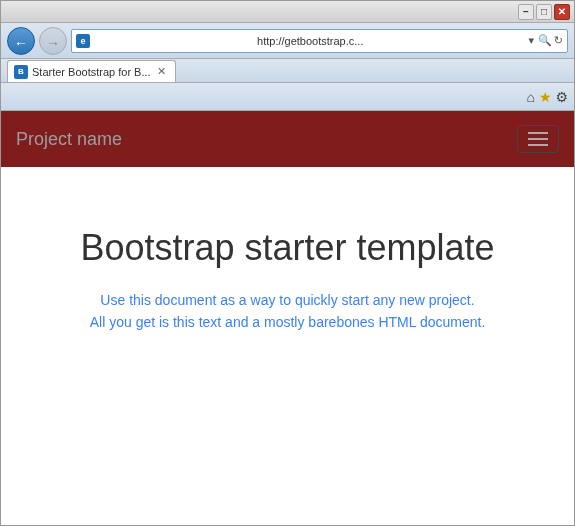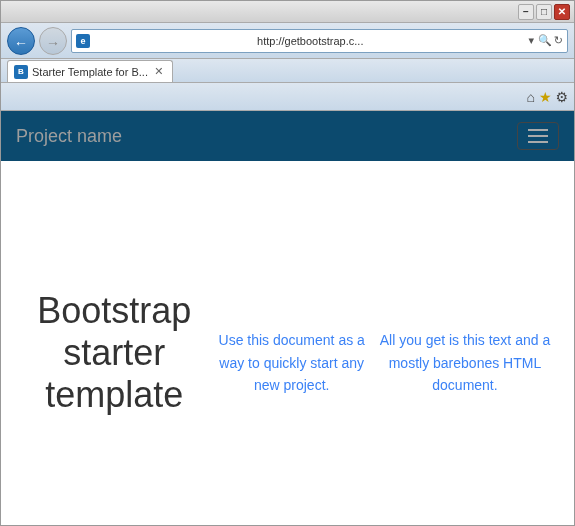--- a/index.html
+++ b/index.html
@@ -208,23 +208,23 @@
     .page-area {
       flex: 1;
       overflow: hidden;
       display: flex;
       flex-direction: column;
       background: #e8e8e8;
     }
 
     
     .bs-navbar {
-      background: #0c4a6e;
+      background: #7f1d1d;
       padding: 0 15px;
-      height: 50px;
+      height: 56px;
       display: flex;
       align-items: center;
       justify-content: space-between;
       flex-shrink: 0;
     }
     .bs-navbar-brand {
       color: #9d9d9d;
       font-size: 18px;
       font-family: Arial, sans-serif;
     }
@@ -242,21 +242,21 @@
       width: 20px;
       height: 2px;
       background: #aaa;
     }
 
     
     .page-body {
       flex: 1;
       background: white;
       display: flex;
-      flex-direction: row;
+      flex-direction: column;
       align-items: center;
       padding: 60px 20px 20px;
     }
     .page-heading {
       font-size: 36px;
       font-weight: 300;
       color: #333;
       margin-bottom: 20px;
       font-family: Arial, sans-serif;
       text-align: center;
@@ -287,21 +287,21 @@
       <span class="address-text">http://getbootstrap.c...</span>
       <span class="address-search-icon">▾</span>
       <span class="address-search-icon">🔍</span>
       <span class="address-refresh-icon">↻</span>
     </div>
   </div>
 
   <div class="tab-bar">
     <div class="tab">
       <div class="tab-favicon">B</div>
-      <span class="tab-title">Starter Template for B...</span>
+      <span class="tab-title">Starter Bootstrap for B...</span>
       <span class="tab-close">✕</span>
     </div>
   </div>
 
   <div class="bookmark-toolbar">
     <span class="bookmark-spacer"></span>
     <span class="bookmark-icon">⌂</span>
     <span class="bookmark-star">★</span>
     <span class="bookmark-gear">⚙</span>
   </div>

